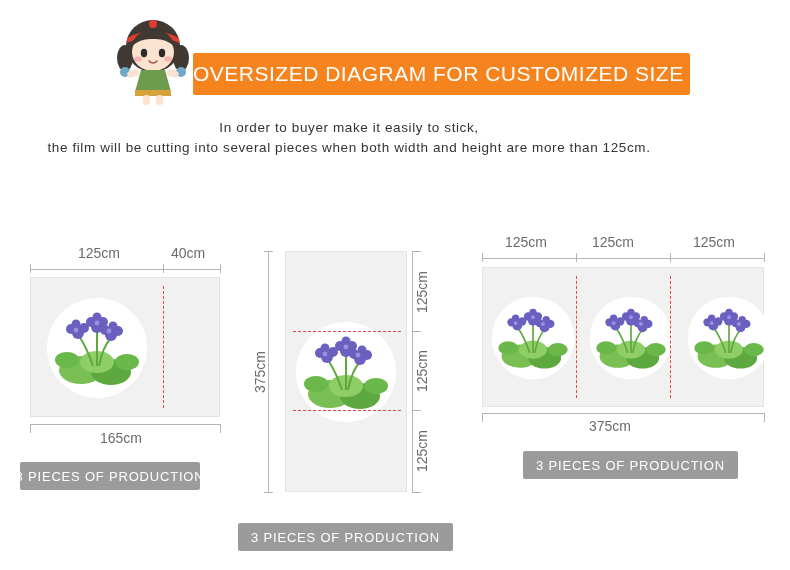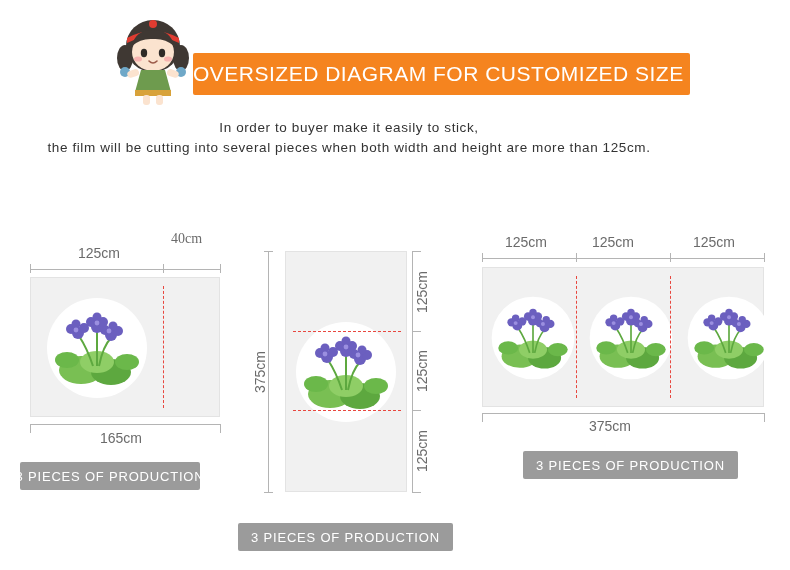--- a/index.html
+++ b/index.html
@@ -172,21 +172,21 @@
     <rect x="51" y="83" width="7" height="10" rx="3" fill="#fbe3cf"></rect>
   </svg>
 </div>
 
 <div class="subline l1">In order to buyer make it easily to stick,</div>
 <div class="subline l2">the film will be cutting into several pieces when both width and height are more than 125cm.</div>
 
 <div>
 
   <div class="dim-label" style="left:78px; top:245px;">125cm</div>
-  <div class="dim-label" style="left:171px; top:231px;font-family:Liberation Serif, serif;">40cm</div>
+  <div class="dim-label" style="left:171px; top:245px;">40cm</div>
 
   <div class="hline" style="left:30px; top:269px; width:133px;"></div>
   <div class="hline" style="left:163px; top:269px; width:57px;"></div>
   <div class="tick-v" style="left:30px; top:264px;"></div>
   <div class="tick-v" style="left:163px; top:264px;"></div>
   <div class="tick-v" style="left:220px; top:264px;"></div>
 
   <div class="panel" style="left:30px; top:277px; width:190px; height:140px;"></div>
 
   <div class="flower" style="left:45px; top:296px;">

